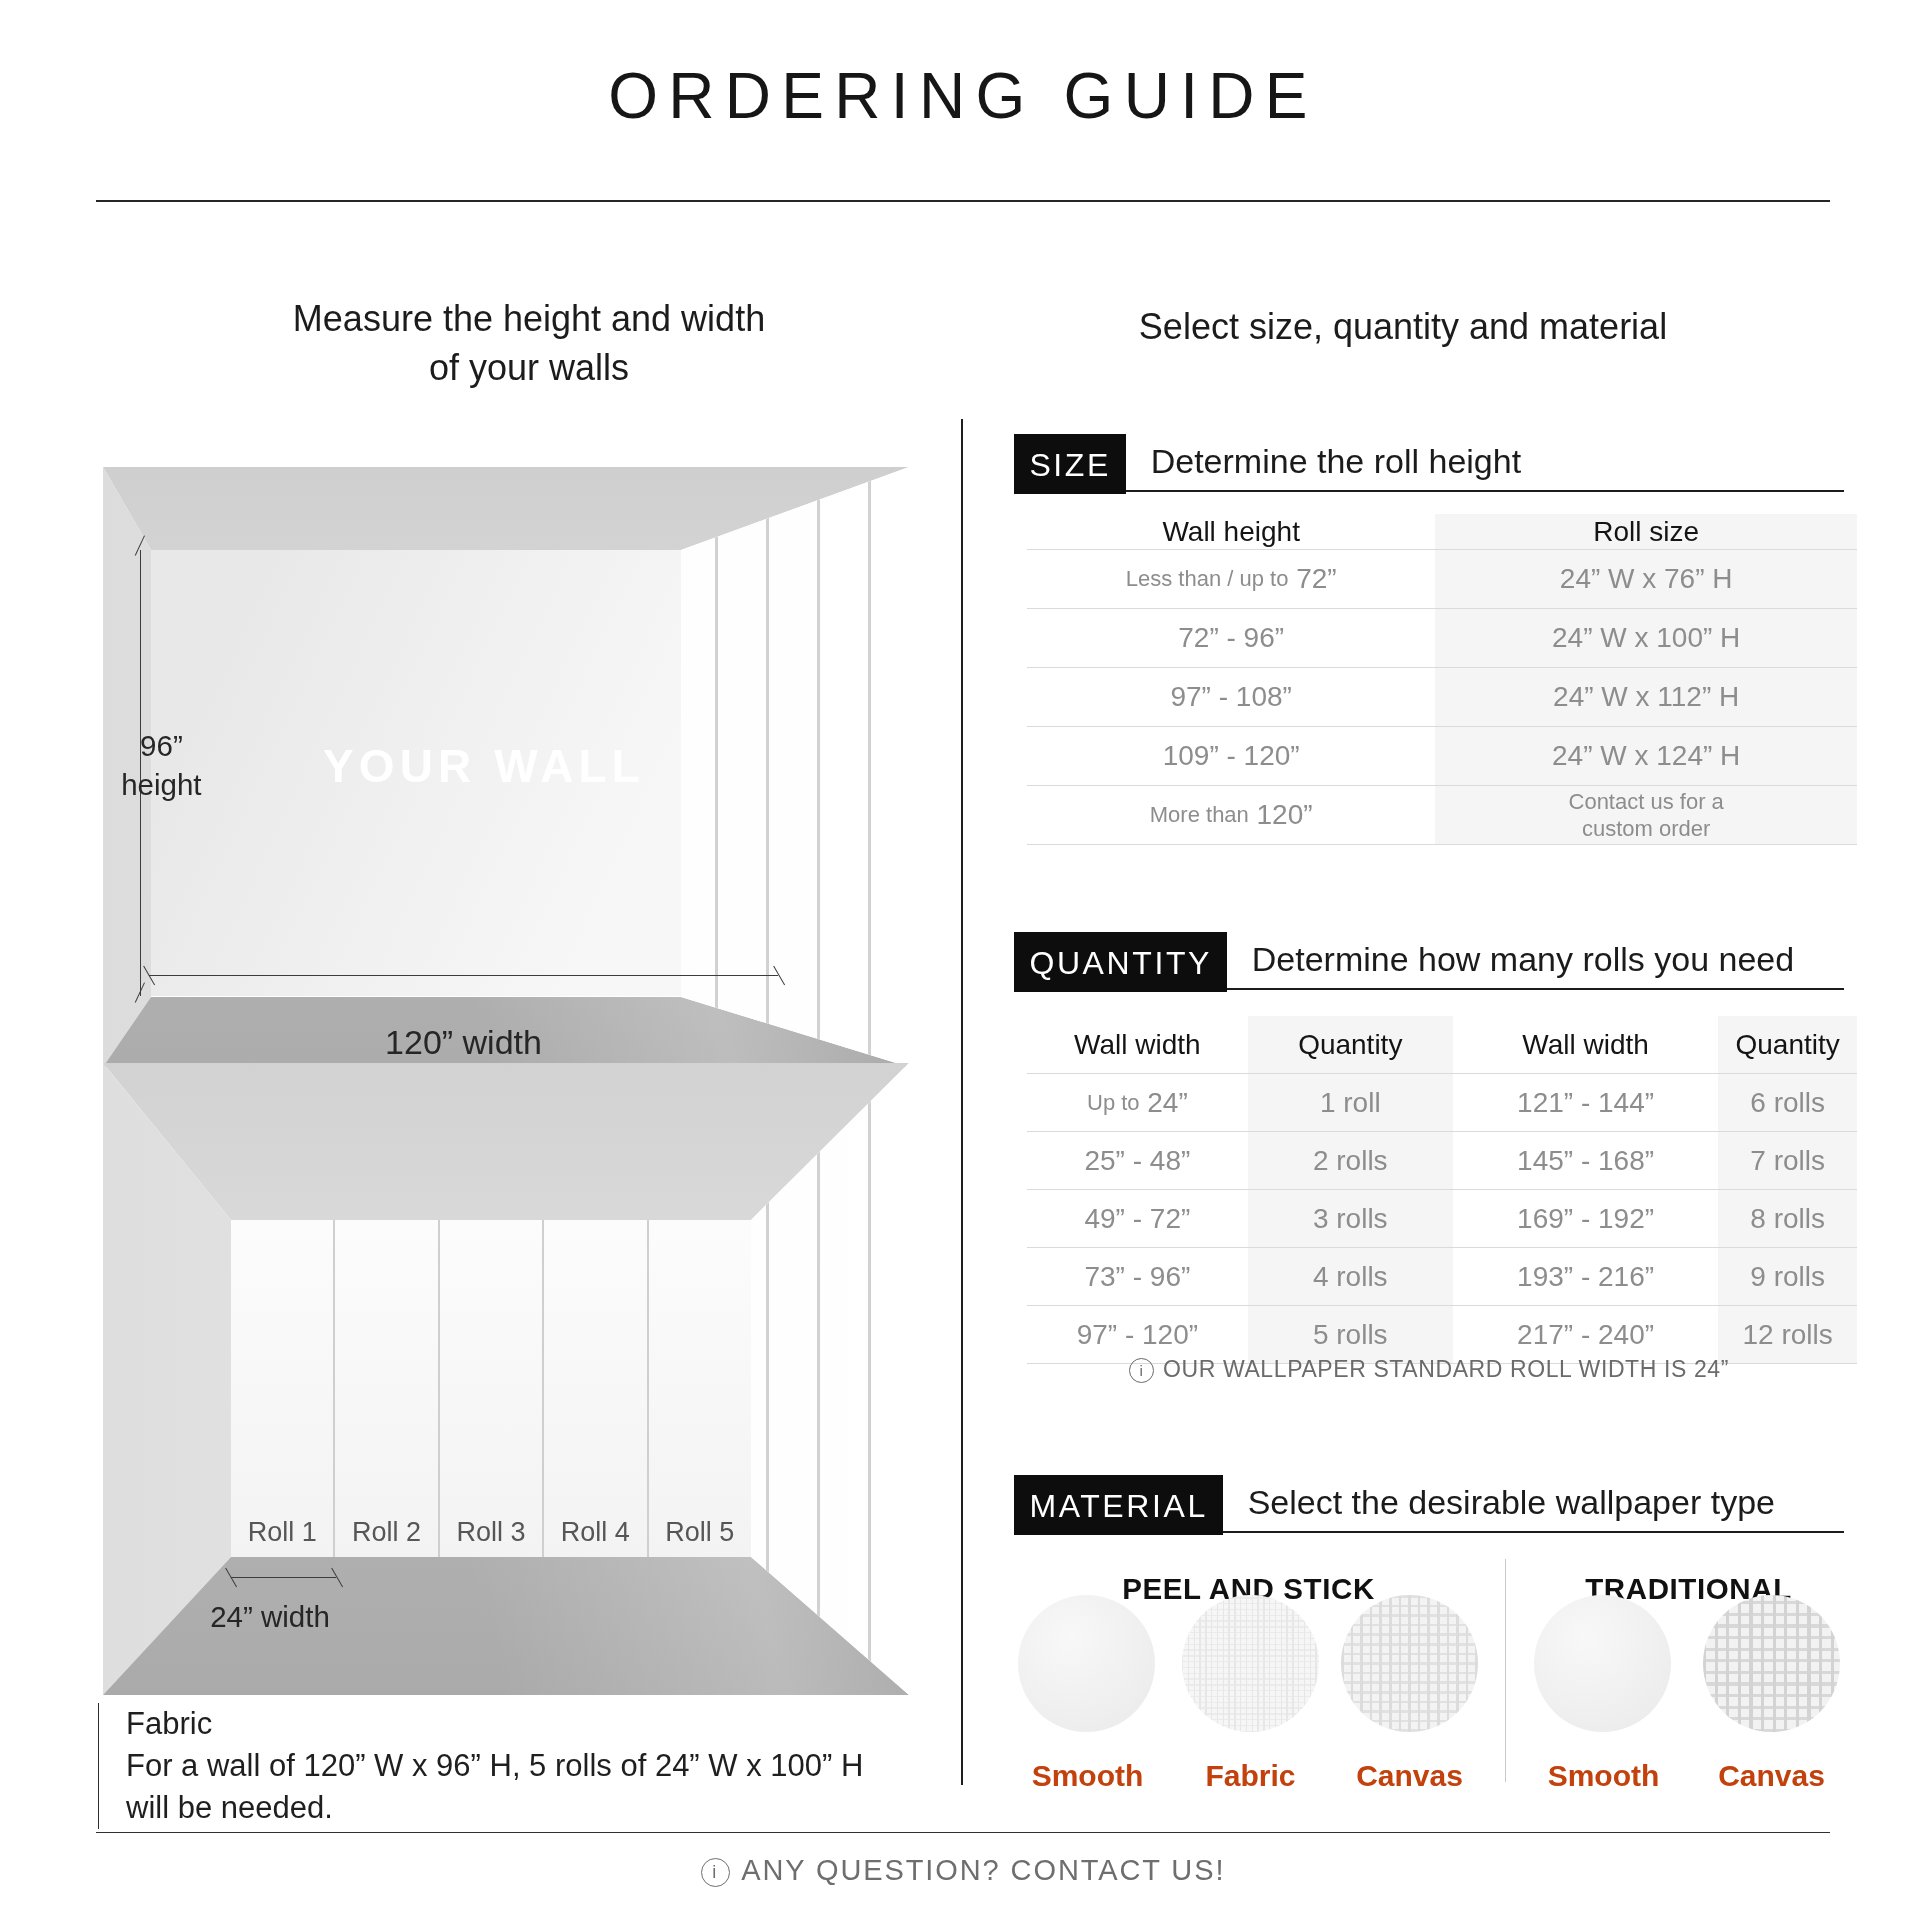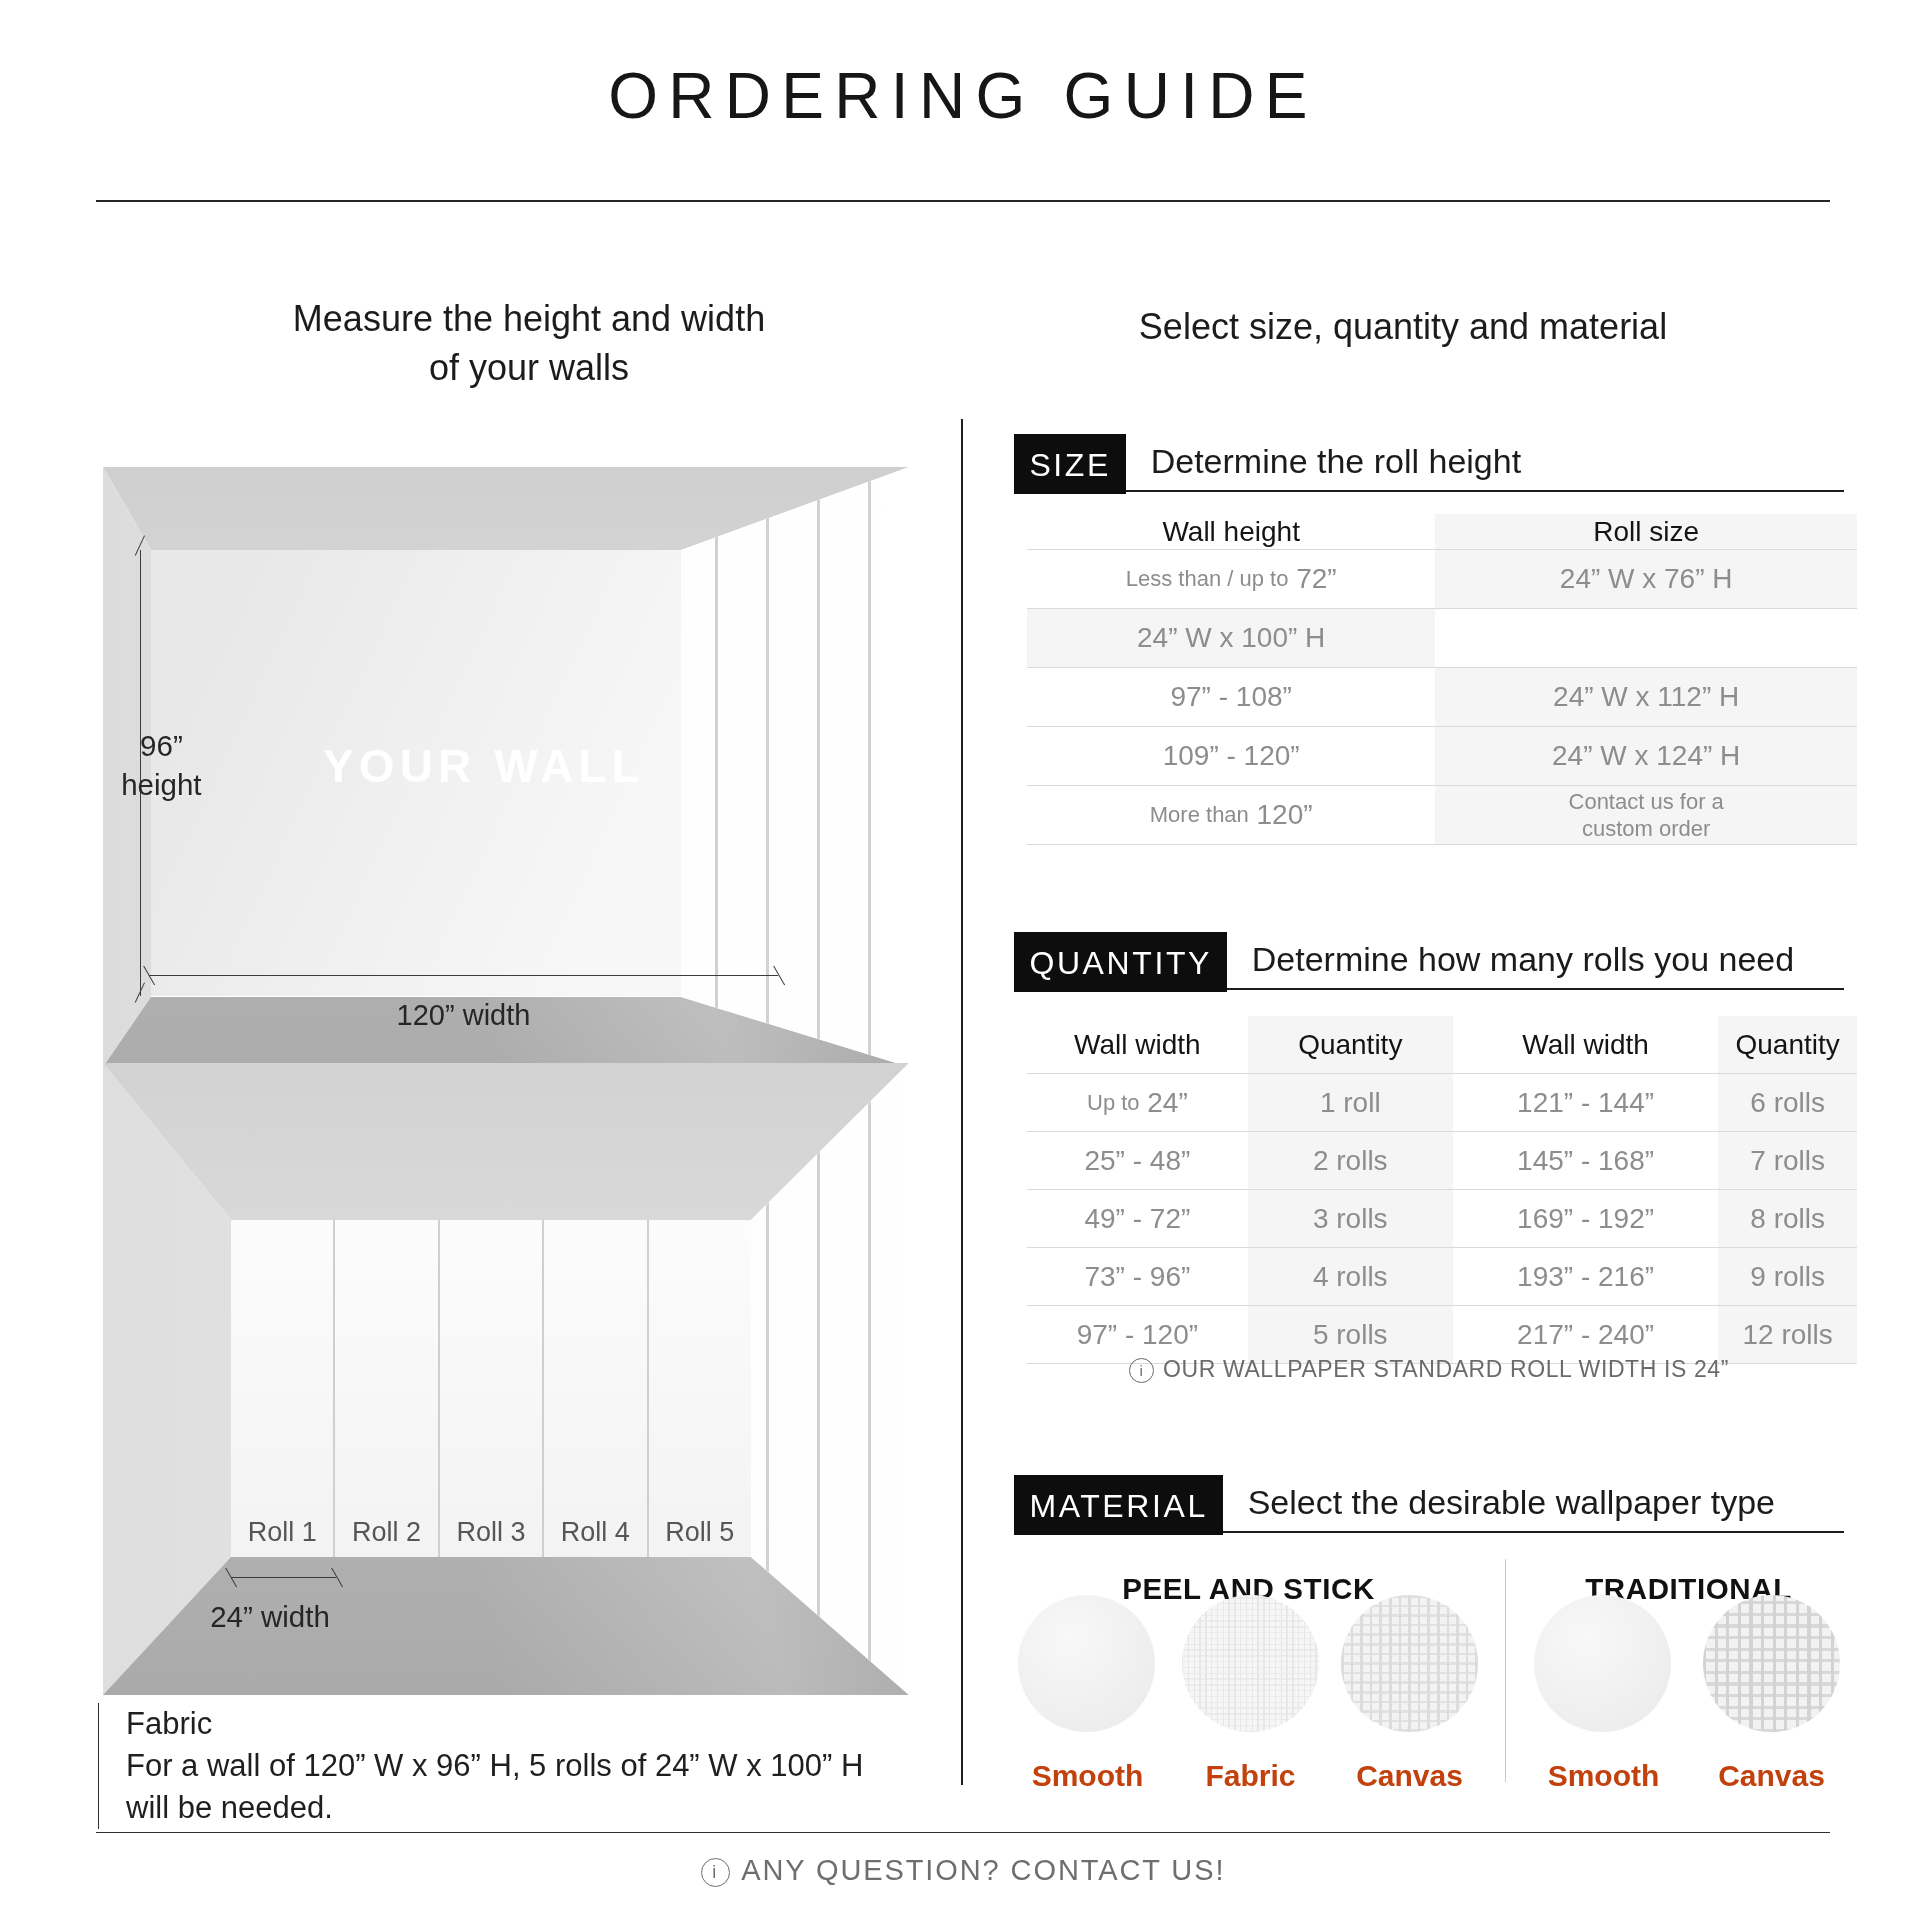--- a/index.html
+++ b/index.html
@@ -59,21 +59,21 @@
   .dim-line-v{position:absolute;left:37px;top:83px;width:1.3px;height:446px;background:#3c3c3c;}
   .dim-line-h{position:absolute;height:1.3px;background:#3c3c3c;}
   #room1 .dim-line-h{left:46px;top:508px;width:629px;}
   #room2 .dim-line-h{left:128px;top:514px;width:105px;}
   .tick{position:absolute;width:22px;height:1.3px;background:#3c3c3c;}
   .tick.r60{transform:rotate(60deg);}
   .tick.rm60{transform:rotate(-65deg);}
   .height-label{position:absolute;left:3.9px;top:259px;width:109px;text-align:center;
       font-size:29.5px;line-height:39px;color:#262626;}
   .width-label{position:absolute;text-align:center;color:#262626;}
-  #room1 .width-label{left:46px;top:532px;width:629px;font-size:29px;}
+  #room1 .width-label{left:46px;top:556px;width:629px;font-size:34px;}
   #room2 .width-label{left:58px;top:537px;width:218px;font-size:29.5px;}
 
   
   .example{position:absolute;left:98px;top:1703px;border-left:1.9px solid #2e2e2e;
       padding-left:27px;font-size:31px;line-height:42px;color:#1f1f1f;}
 
   
   .sec-head{position:absolute;left:1014px;width:830px;display:flex;align-items:flex-end;
       border-bottom:2.6px solid #1c1c1c;}
   #size-head{top:434px;}
@@ -209,20 +209,24 @@
       <div class="t-cell alt">Roll size</div>
     </div>
     <div class="t-row">
       <div class="t-cell">
         <span class="prefix">Less than / up to</span>
         <span>72”</span>
         </div>
       <div class="t-cell alt">24” W x 76” H</div>
     </div>
     <div class="t-row">
+      <div class="t-cell">
+
+        <span>72” - 96”</span>
+        </div>
       <div class="t-cell alt">24” W x 100” H</div>
     </div>
     <div class="t-row">
       <div class="t-cell">
 
         <span>97” - 108”</span>
         </div>
       <div class="t-cell alt">24” W x 112” H</div>
     </div>
     <div class="t-row">

